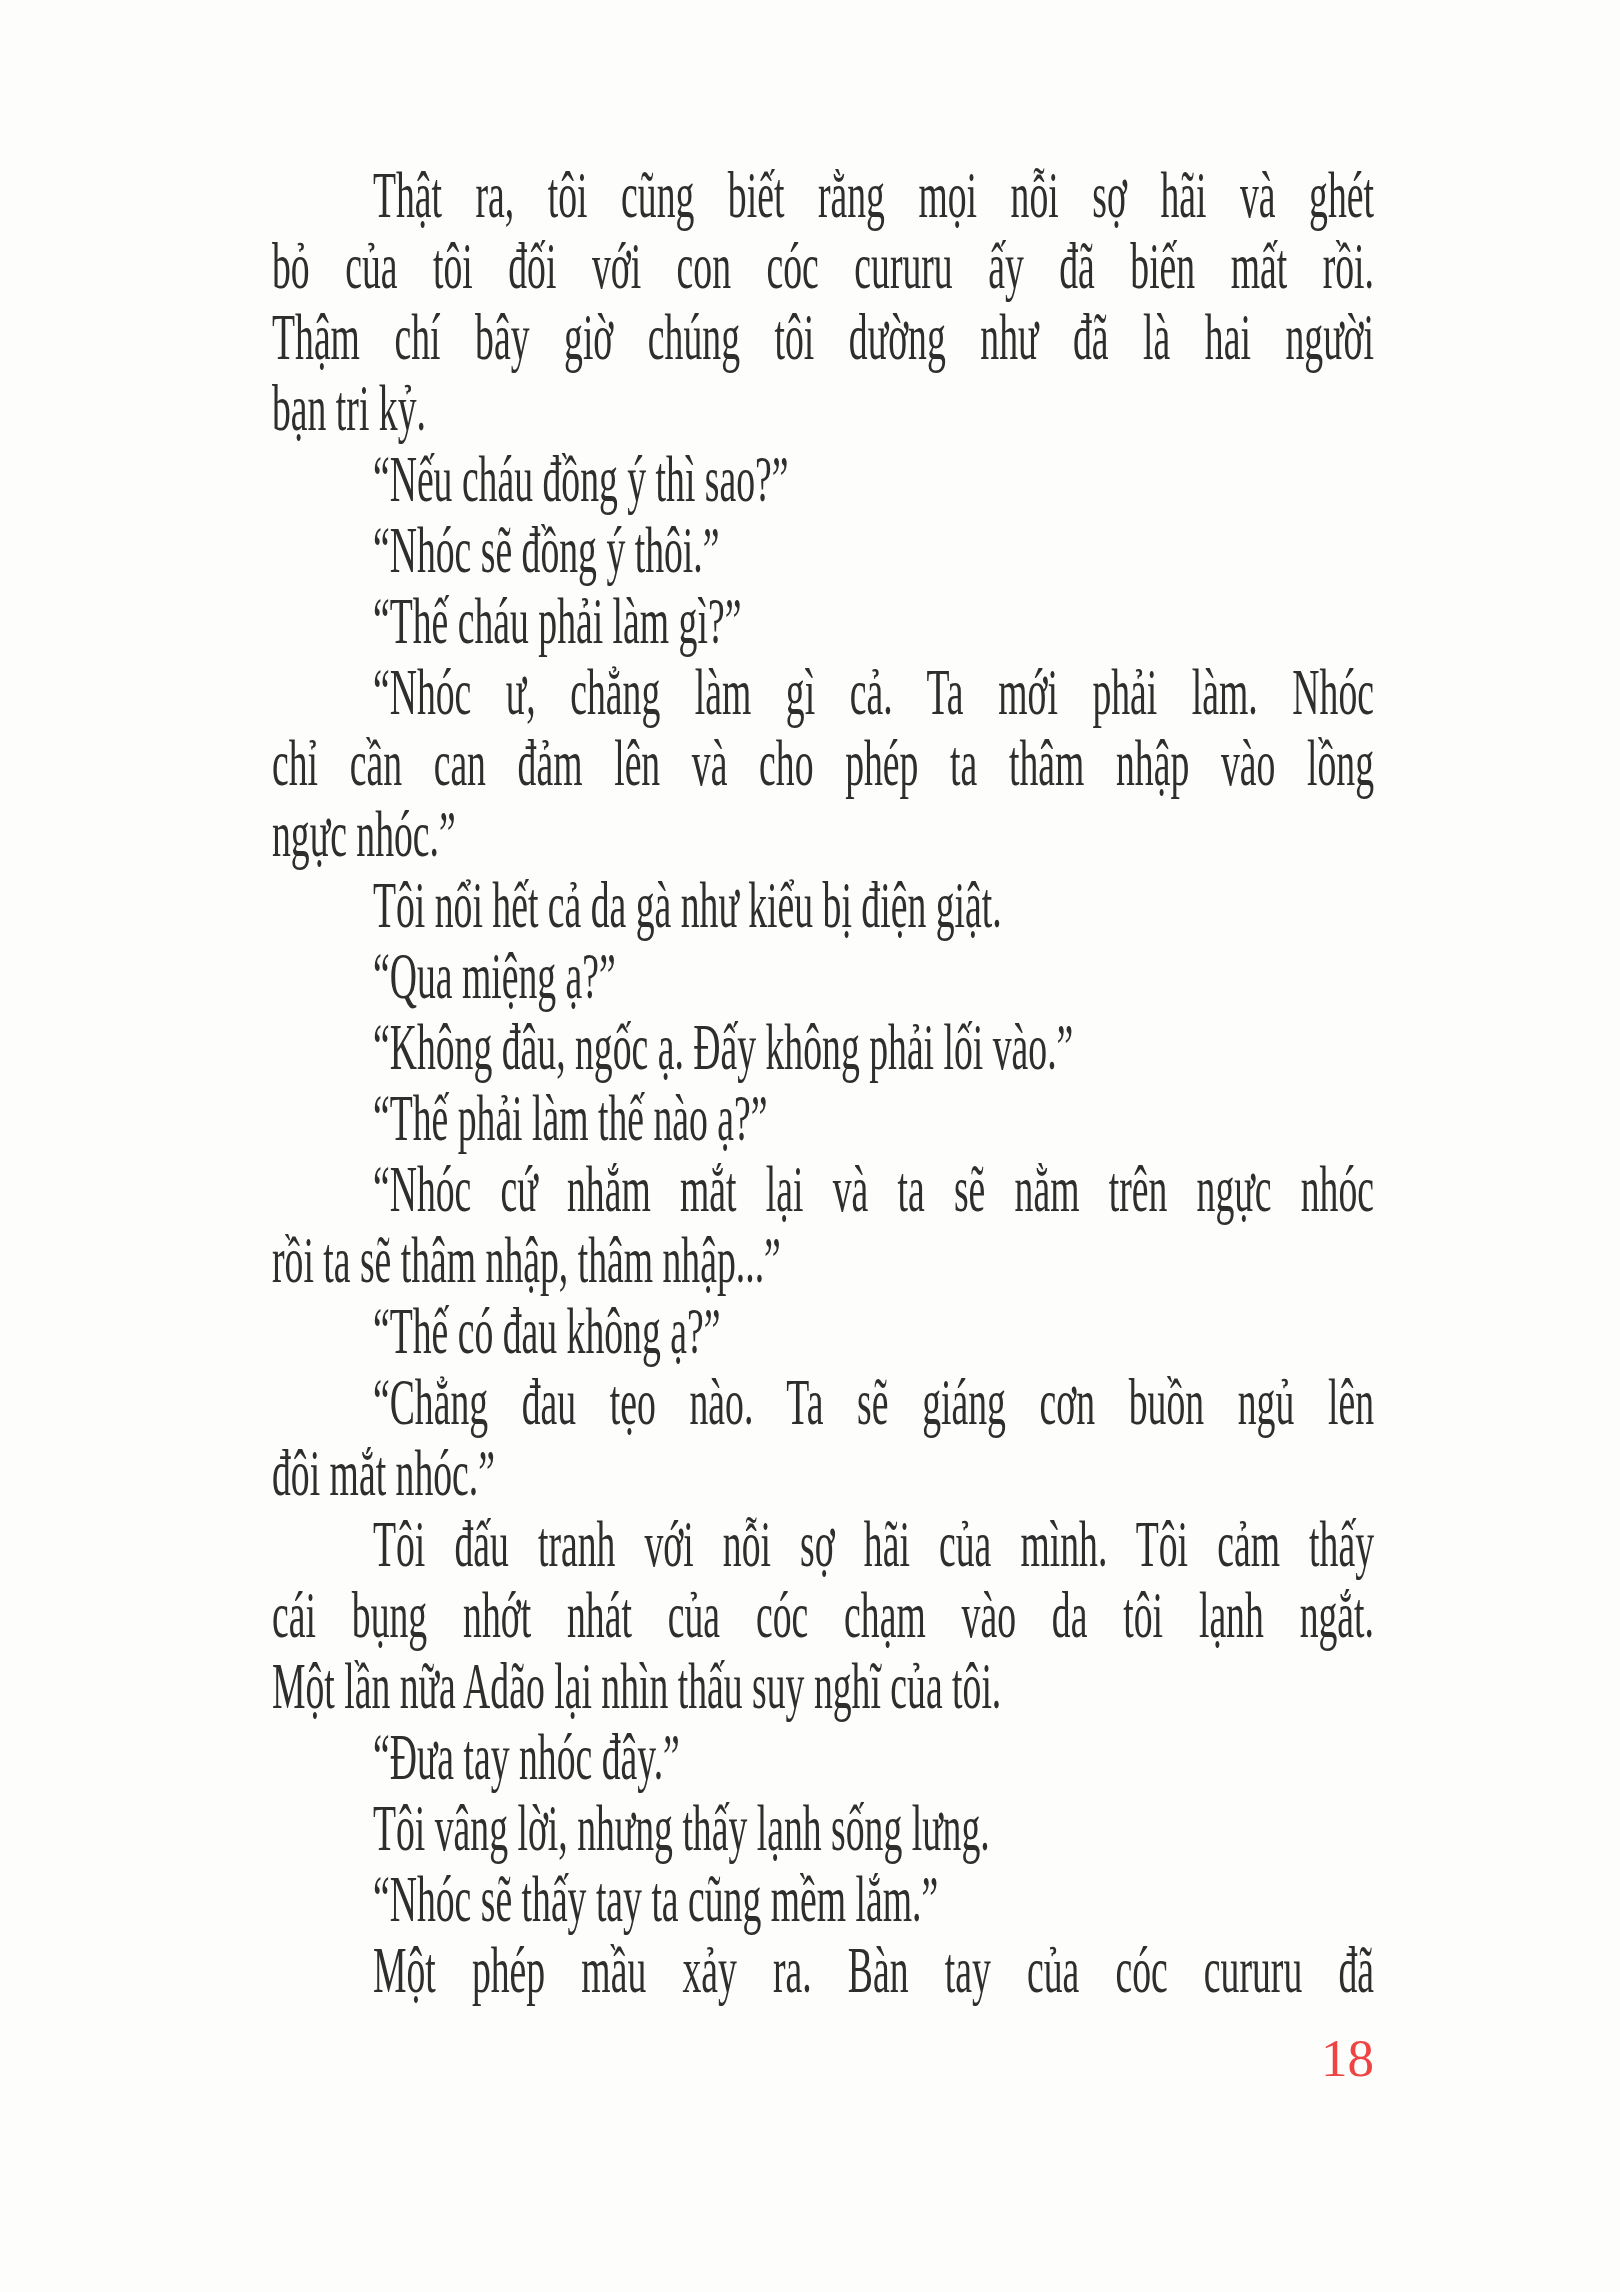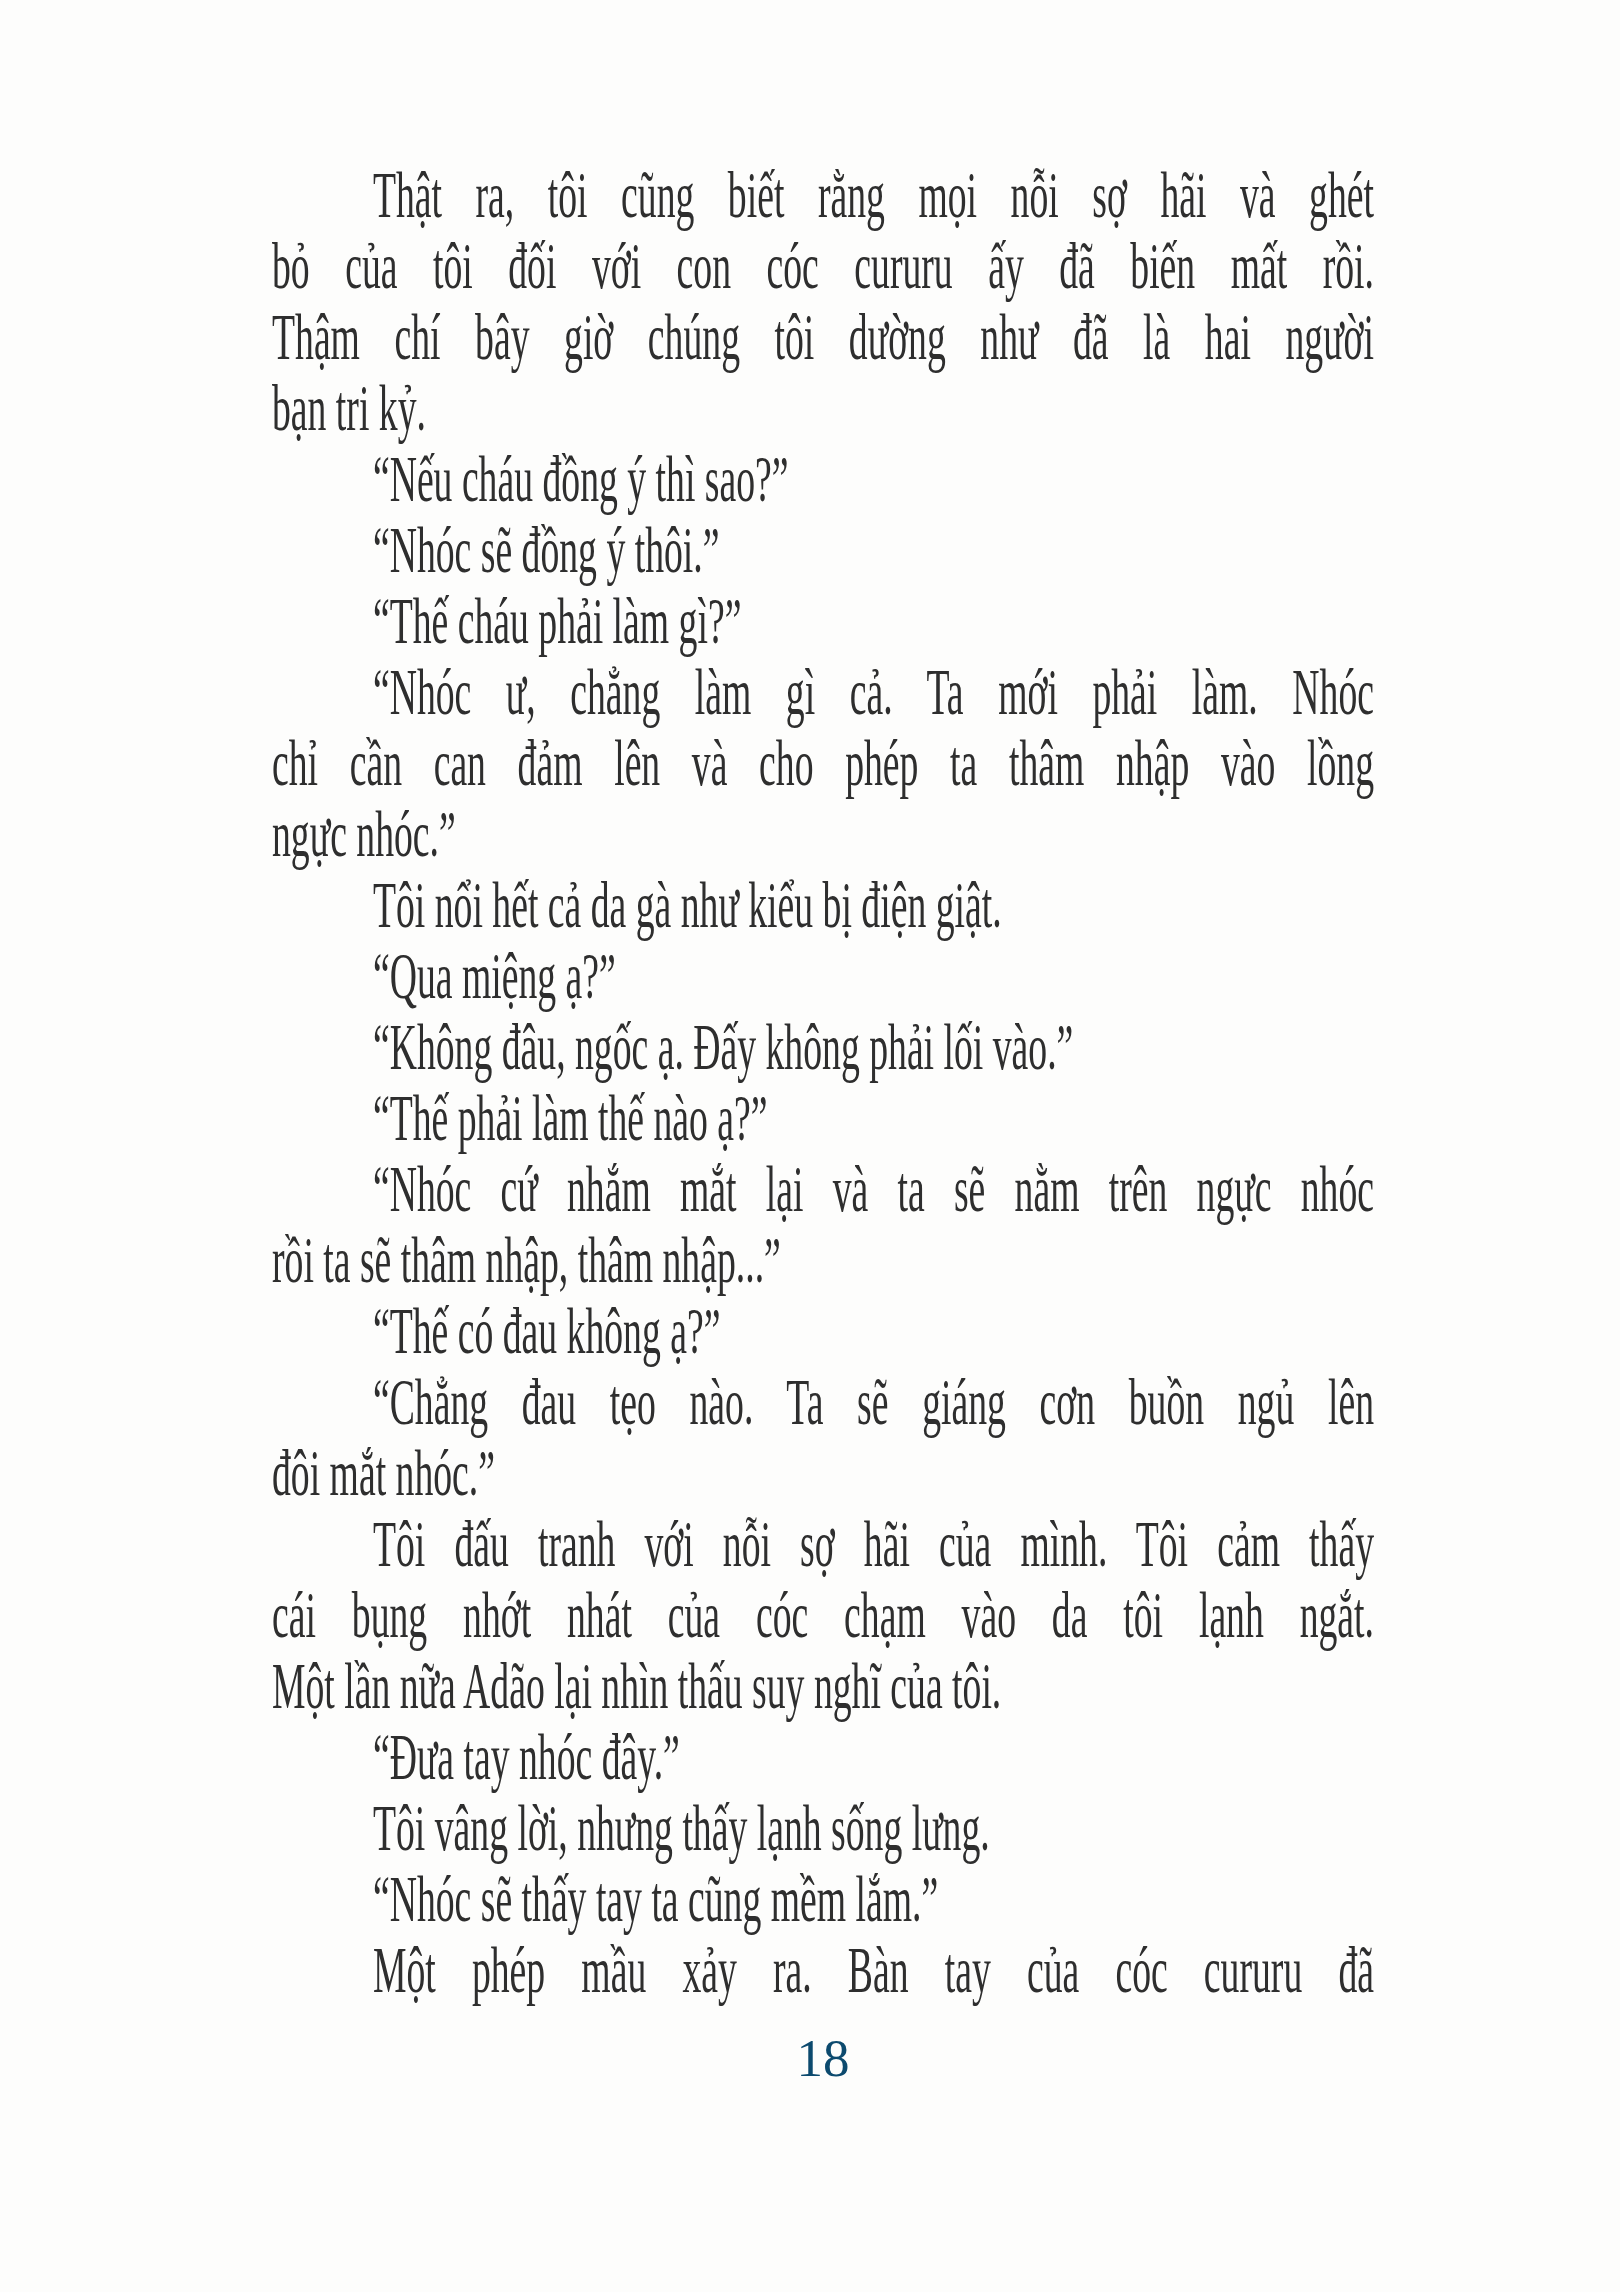--- a/index.html
+++ b/index.html
@@ -40,24 +40,24 @@
     padding-left: 174px; 
   }
   .line.fill {
     white-space: normal;
     text-align: justify;
     text-align-last: justify;
   }
   .page-number {
     width: 1102px;
     margin: 25.5px 0 0 272px;
-    text-align: center;
+    text-align: right;
     font-size: 53px;
     line-height: 53px;
-    color: #0c4a6e;
+    color: #ef4444;
   }
 </style>
 </head>
 <body>
 
 <main class="page">
   <div class="book-text" id="text-block">
       <div class="line indent fill">Thật ra, tôi cũng biết rằng mọi nỗi sợ hãi và ghét</div>
       <div class="line fill">bỏ của tôi đối với con cóc cururu ấy đã biến mất rồi.</div>
       <div class="line fill">Thậm chí bây giờ chúng tôi dường như đã là hai người</div>

